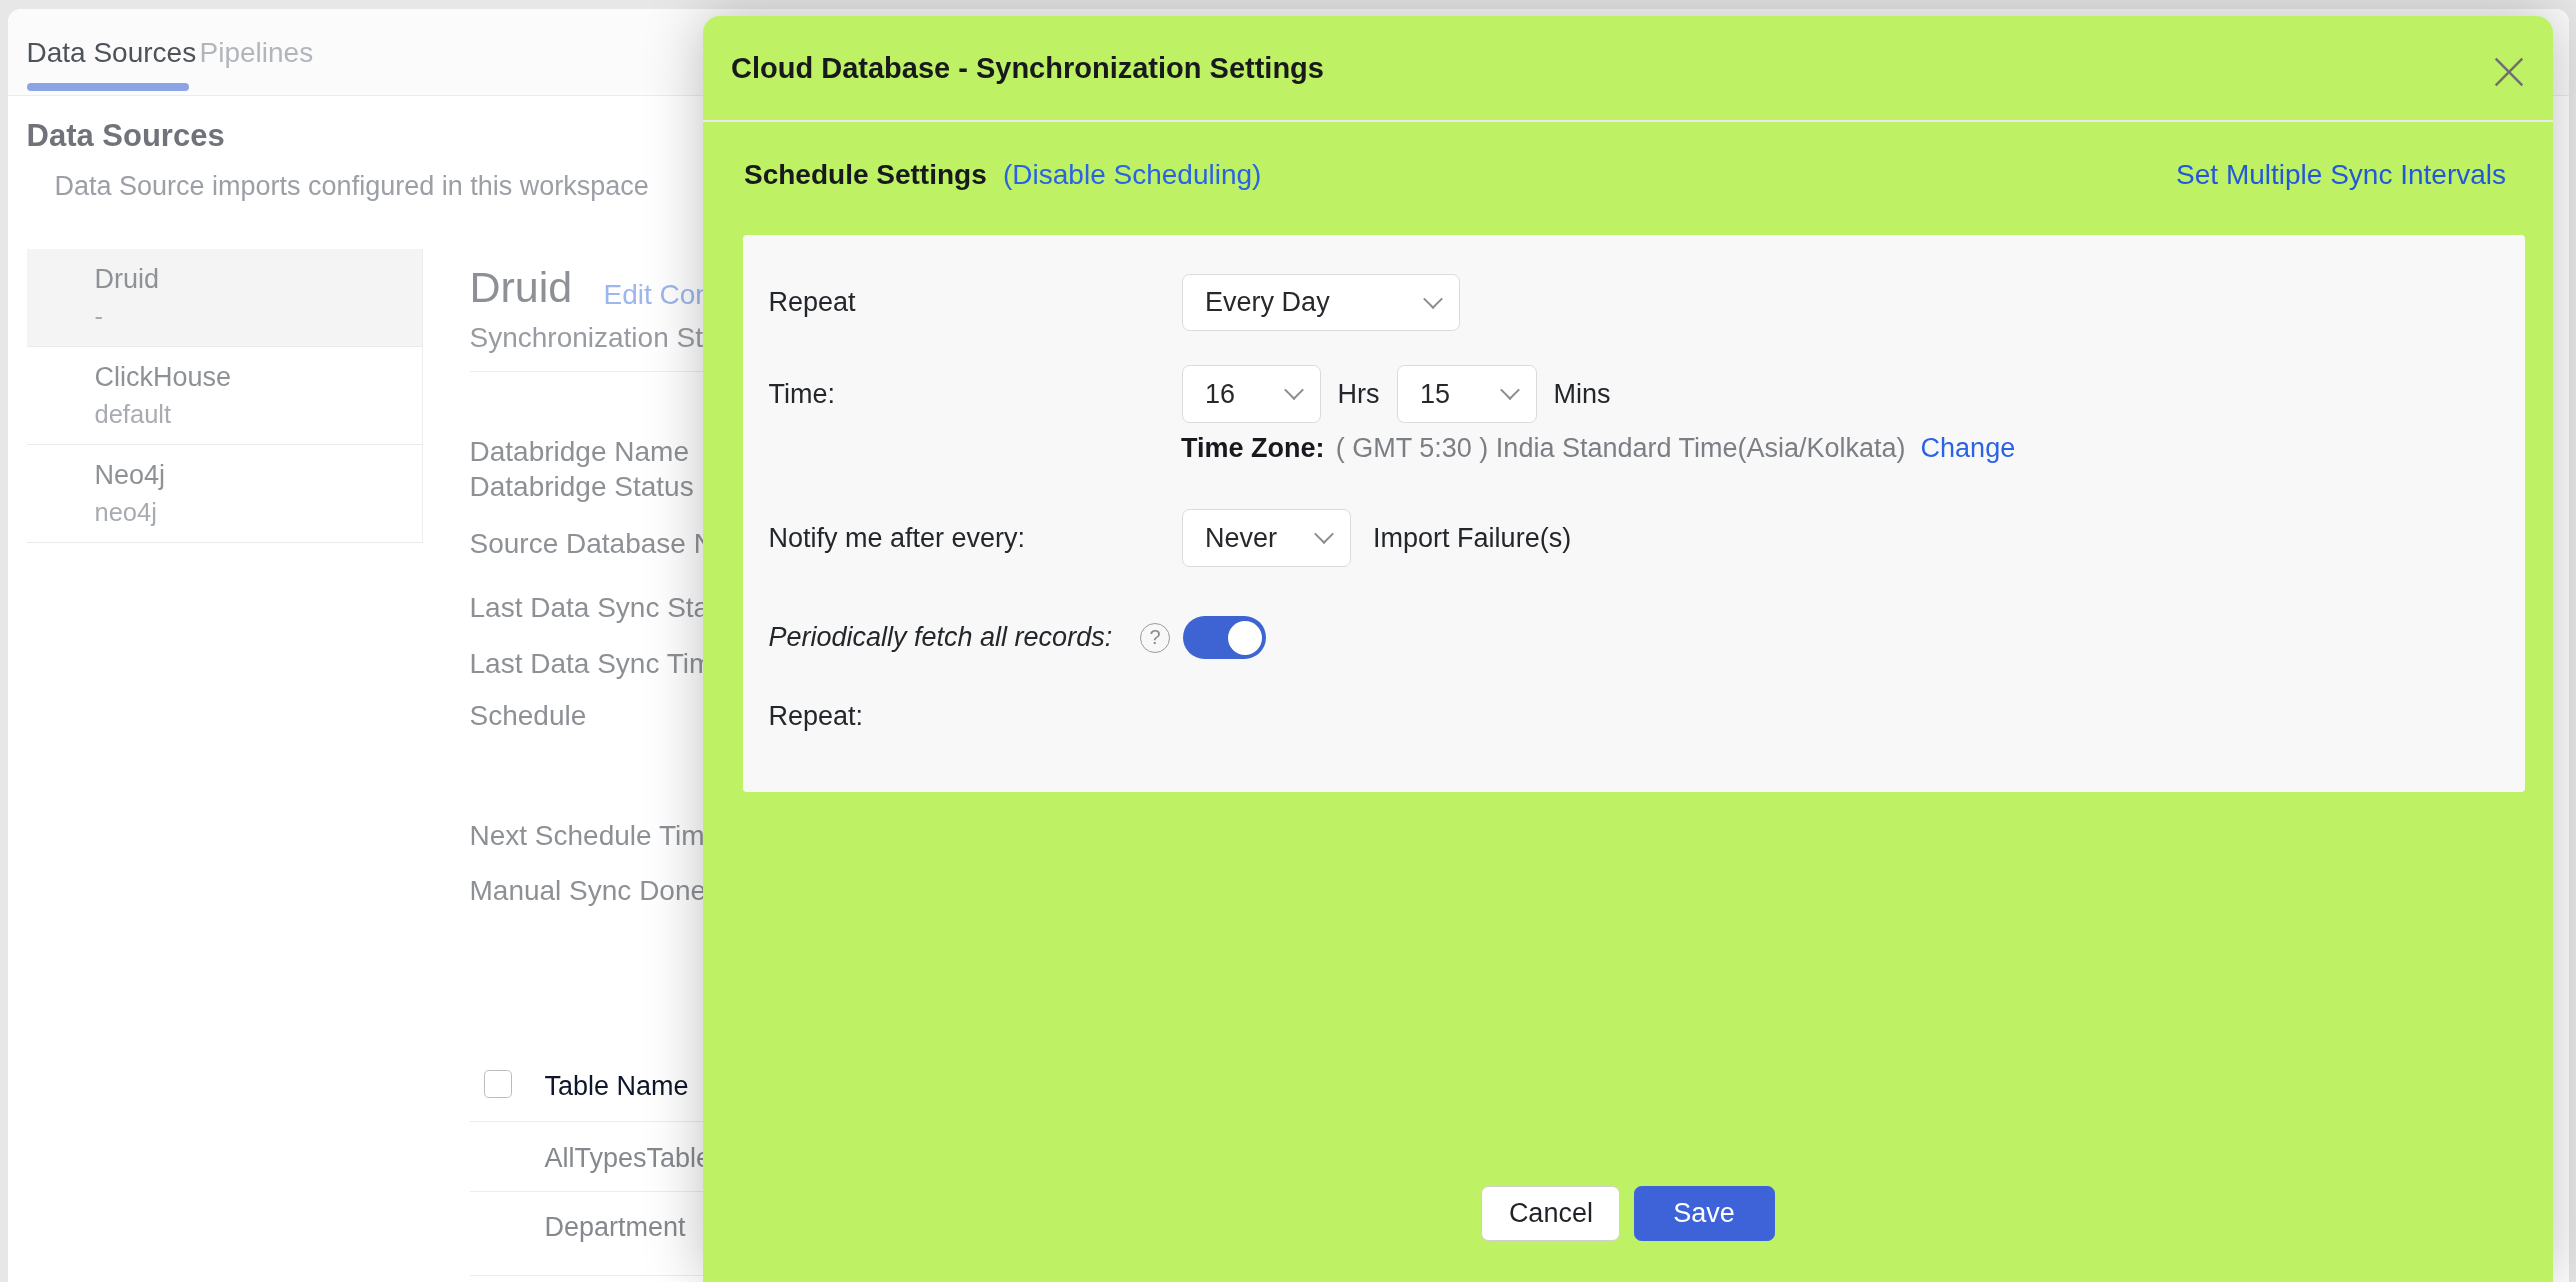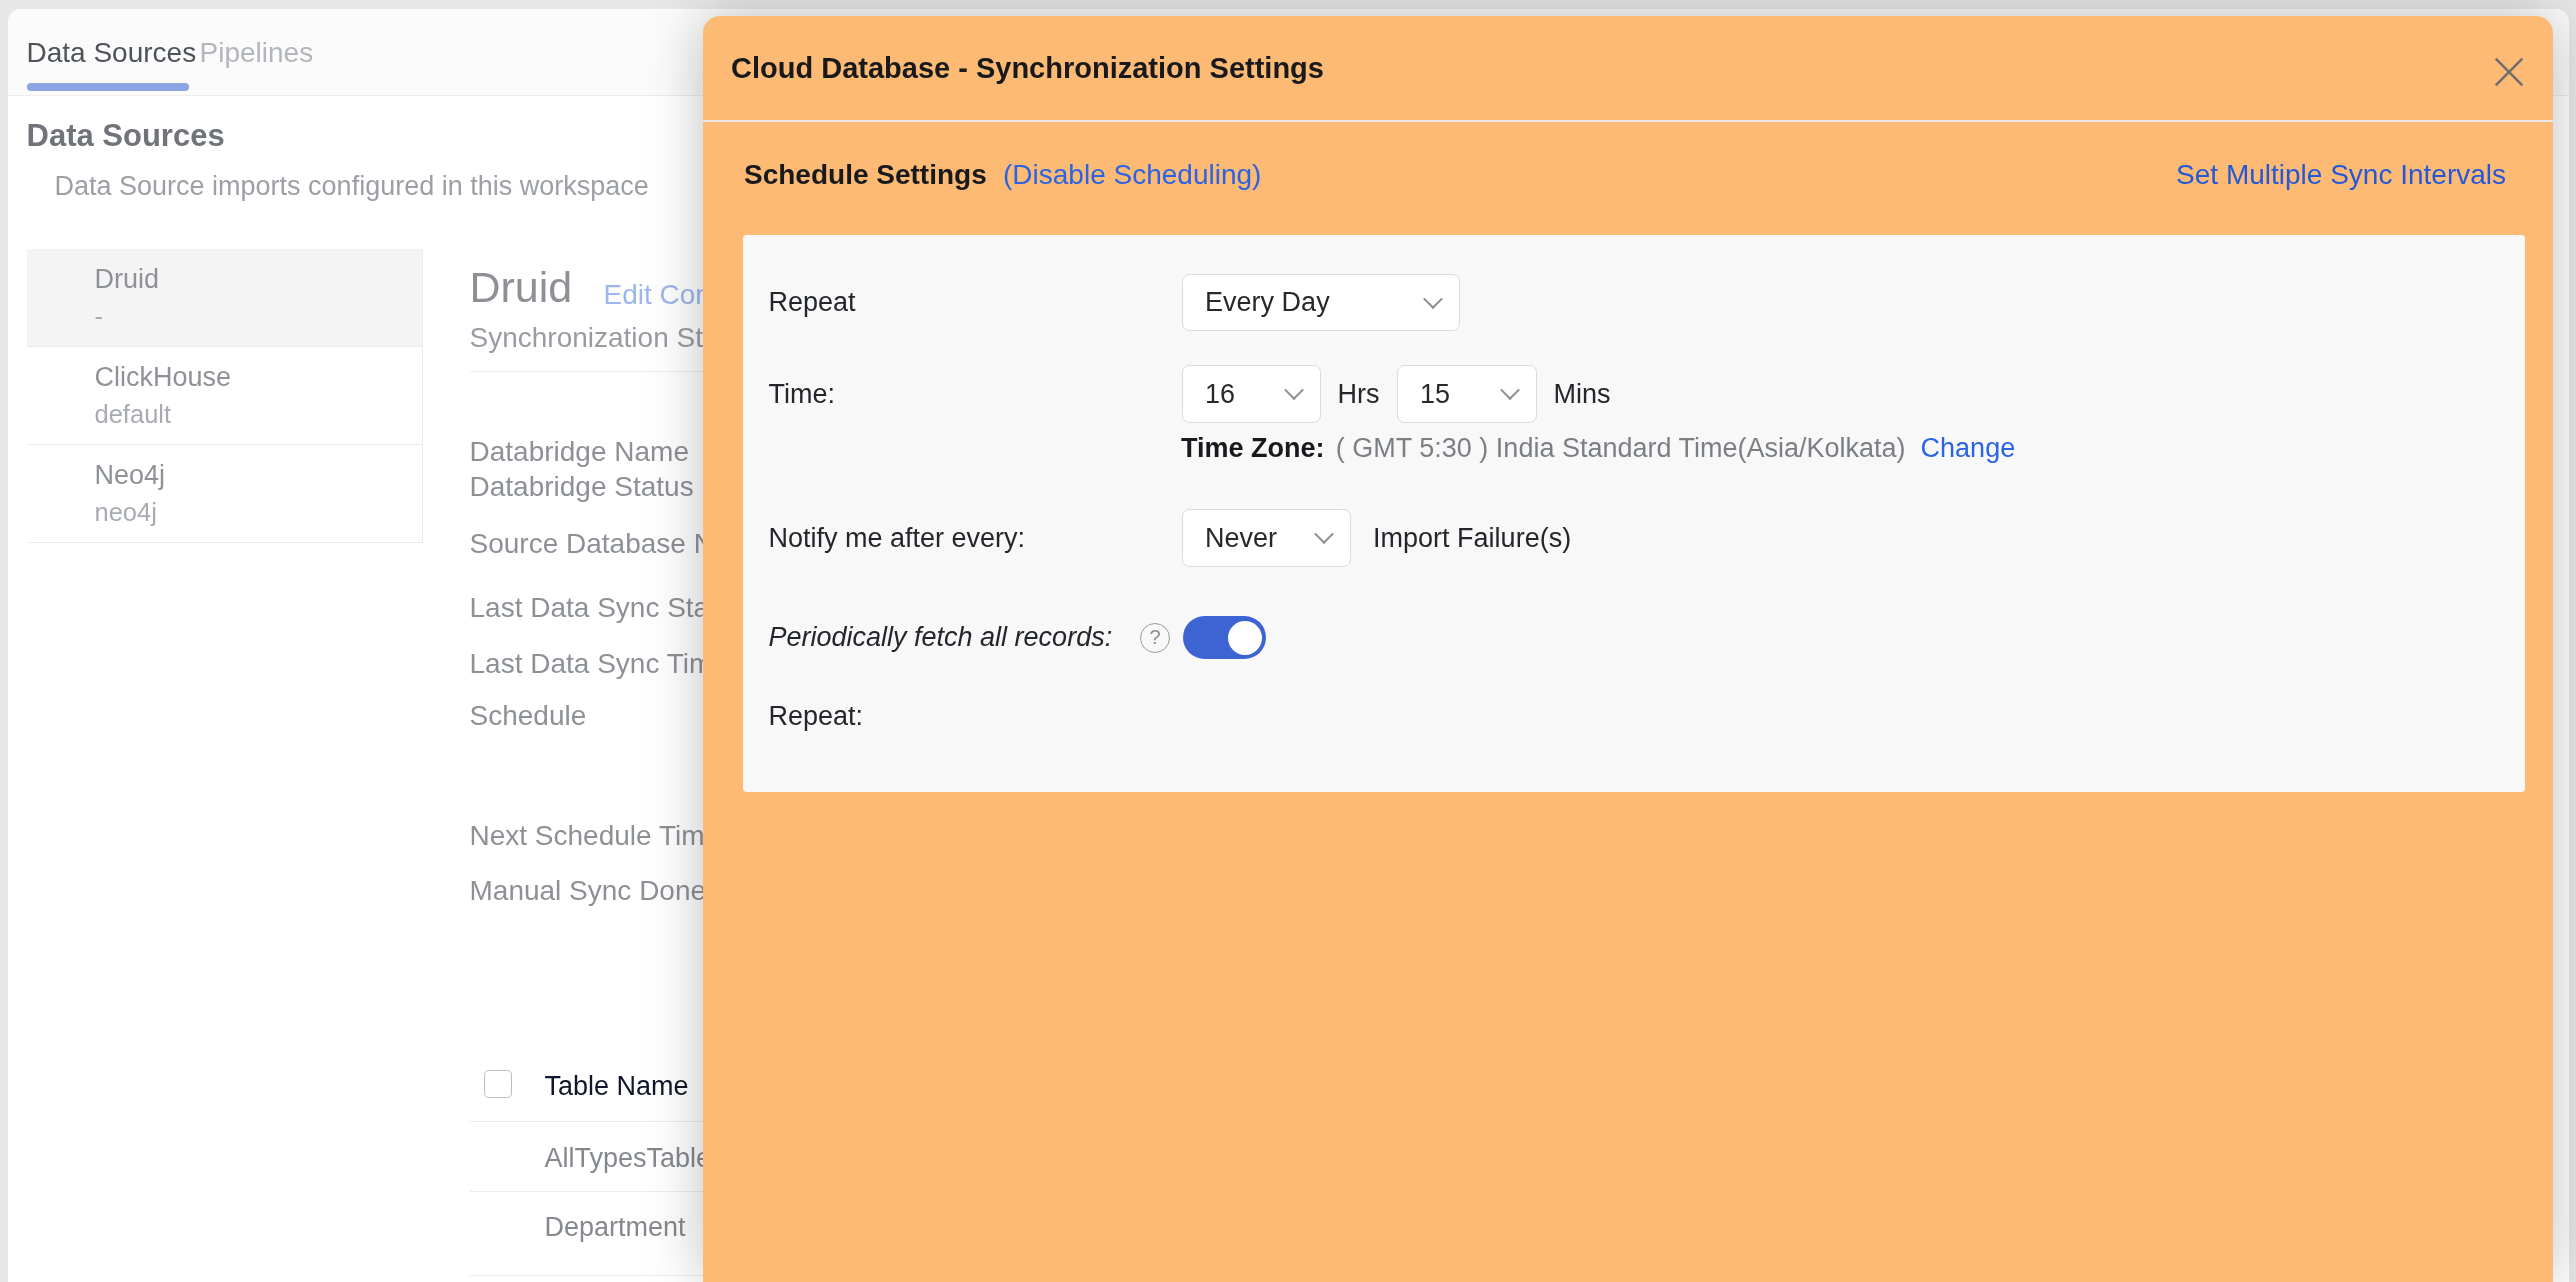--- a/index.html
+++ b/index.html
@@ -34,21 +34,21 @@
   .detail-divider { position:absolute; left:0; top:362px; width:943px; height:1.9px; background:#ededee; }
   .detail-field { position:absolute; left:0; font-size:28px; color:#8d9196; white-space:nowrap; }
   .tbl-checkbox { position:absolute; left:14px; top:1061px; width:28px; height:28px;
                   border:1.9px solid #bcbcbc; border-radius:4.7px; background:#fff; }
   .tbl-header { position:absolute; left:75px; top:1062px; font-size:27px; color:#0f172a; }
   .tbl-div { position:absolute; left:0; width:849px; height:1.9px; background:#ececec; }
   .tbl-row { position:absolute; left:75px; font-size:27px; color:#85898e; }
 
   
   .modal { position:absolute; left:703px; top:16px; width:1850px; height:1266px;
-           background:#fdba74; border-radius:17px 17px 0 0;
+           background:#bef264; border-radius:17px 17px 0 0;
            box-shadow:0 0 57px rgba(0,0,0,0.25); z-index:10; }
   .modal-header { position:absolute; left:0; top:0; width:100%; height:106px;
                   border-bottom:2.8px solid #e9e9e9; }
   .modal-title { position:absolute; left:28px; top:36px; font-size:29px; font-weight:bold; color:#17191c; }
   .modal-close { position:absolute; right:22.6px; top:34px; width:43px; height:43px; cursor:pointer;
                  display:flex; align-items:center; justify-content:center; }
 
   .subheader-title { position:absolute; left:41px; top:143px; font-size:28px; font-weight:bold; color:#17191c; }
   .disable-link { position:absolute; left:300px; top:143px; font-size:28px; color:#2a63e4; cursor:pointer; }
   .multi-sync-link { position:absolute; right:47px; top:143px; font-size:28px; color:#2358d8; cursor:pointer; }
@@ -199,15 +199,19 @@
         <div class="toggle-knob"></div>
       </div>
     </div>
 
     <div class="frow" style="top:452px; height:58px;">
       <div class="flabel">Repeat:</div>
     </div>
 
   </div>
 
+  <div class="modal-footer">
+    <div class="btn btn-cancel">Cancel</div>
+    <div class="btn btn-save">Save</div>
+  </div>
 
 </div>
 
 
 </body></html>

